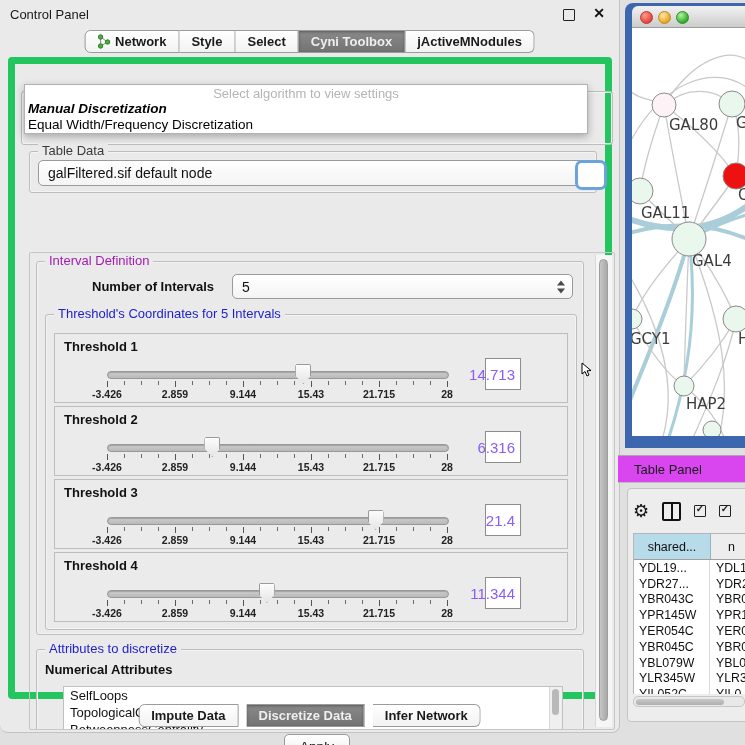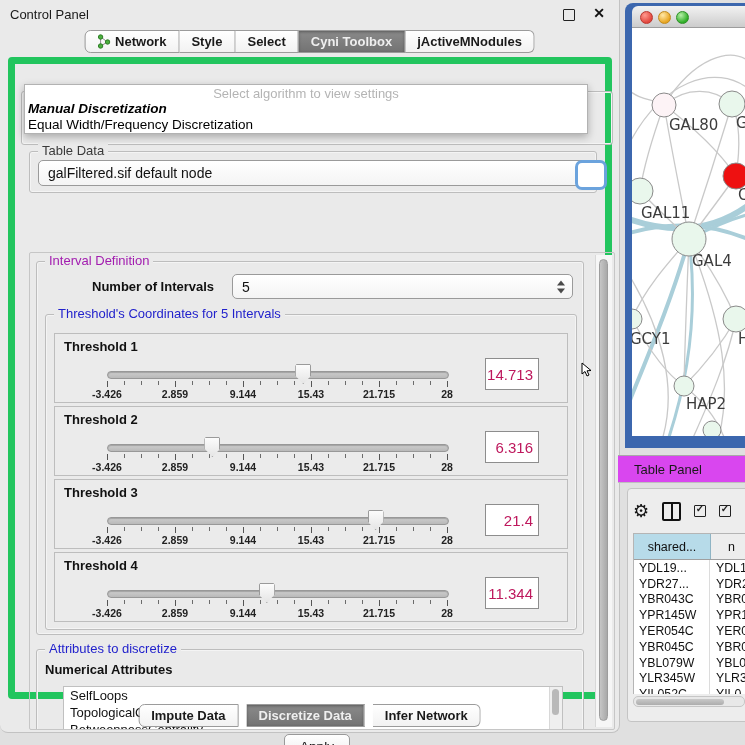--- a/index.html
+++ b/index.html
@@ -65,22 +65,22 @@
   .thr-label{position:absolute;left:9px;top:5px;font-weight:bold;font-size:13px;color:#111;}
   .track{position:absolute;left:52px;top:37px;width:340px;height:6px;border-radius:4px;
     background:linear-gradient(#cdcdcd,#b9b9b9);border:1px solid #989898;box-shadow:inset 0 1px 1px rgba(0,0,0,.2);}
   .thumb{position:absolute;top:30px;width:16px;height:20px;background:linear-gradient(#fdfdfd,#e4e4e4);
     box-shadow:inset 0 0 0 1px #9a9a9a;clip-path:polygon(8% 0,92% 0,100% 10%,100% 58%,50% 100%,0 58%,0 10%);}
   .ticks{position:absolute;left:52px;top:47px;width:340px;height:7px;}
   .tick{position:absolute;top:0;width:1px;height:4px;background:#6b6b6b;}
   .tick.major{height:6px;background:#555;}
   .ticklabels{position:absolute;left:52px;top:54px;width:340px;height:12px;}
   .ticklabel{position:absolute;transform:translateX(-50%);font-size:10.5px;font-weight:bold;color:#222;white-space:nowrap;}
-  .valbox{position:absolute;left:430px;top:24px;width:54px;height:32px;background:#fff;border:1px solid #8d8d8d;
-    font-size:15px;color:#be185d;display:flex;align-items:center;justify-content:flex-end;padding-right:5px;box-sizing:border-box;}
+  .valbox{position:absolute;left:430px;top:24px;width:36px;height:32px;background:#fff;border:1px solid #8d8d8d;
+    font-size:15px;color:#8b5cf6;display:flex;align-items:center;justify-content:flex-end;padding-right:5px;box-sizing:border-box;}
 
   
   .attr-list{position:absolute;left:26px;top:36px;width:500px;height:52px;background:#fff;border:1px solid #c0c0c0;
     overflow:hidden;box-sizing:border-box;}
   .listitem{font-size:13px;color:#111;height:17px;line-height:17px;padding-left:6px;white-space:nowrap;}
   .list-scroll{position:absolute;right:0;top:0;width:12px;height:100%;background:#efefef;border-left:1px solid #d8d8d8;}
   .list-scroll .thumb-v{position:absolute;left:2px;top:2px;width:7px;height:26px;border-radius:4px;background:#b9b9b9;}
 
   .apply-btn{position:absolute;left:269px;top:670px;width:64px;height:22px;background:linear-gradient(#ffffff,#ededed);
     border:1px solid #999;border-radius:5px;font-size:13.5px;color:#111;display:flex;align-items:center;justify-content:center;}

